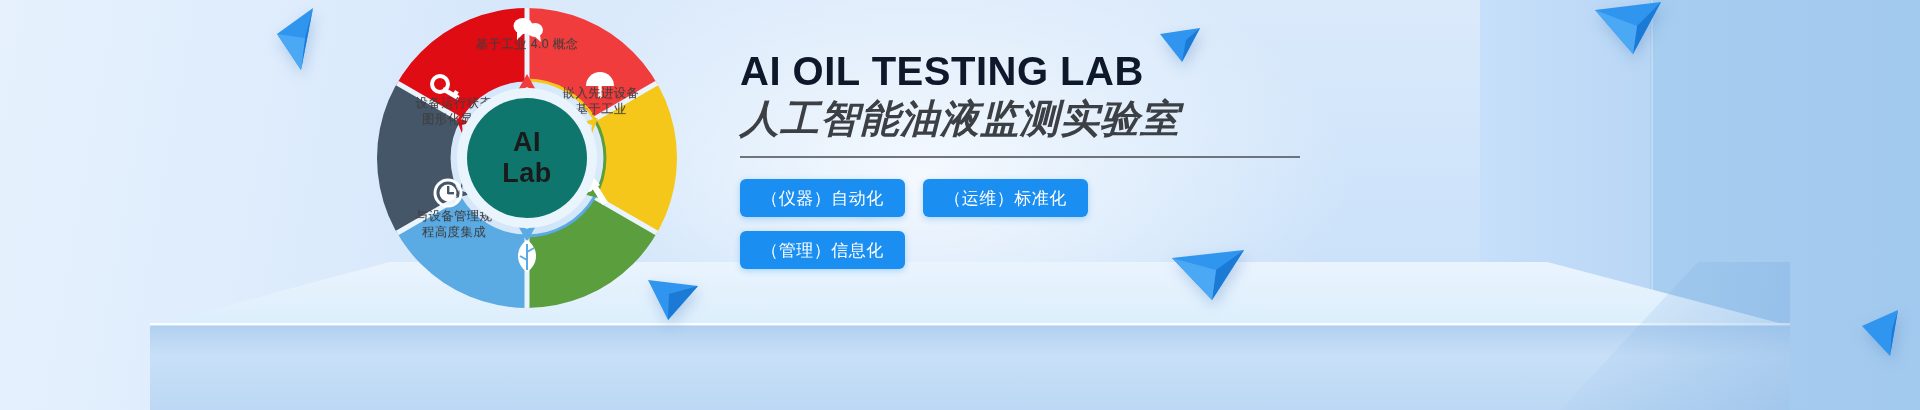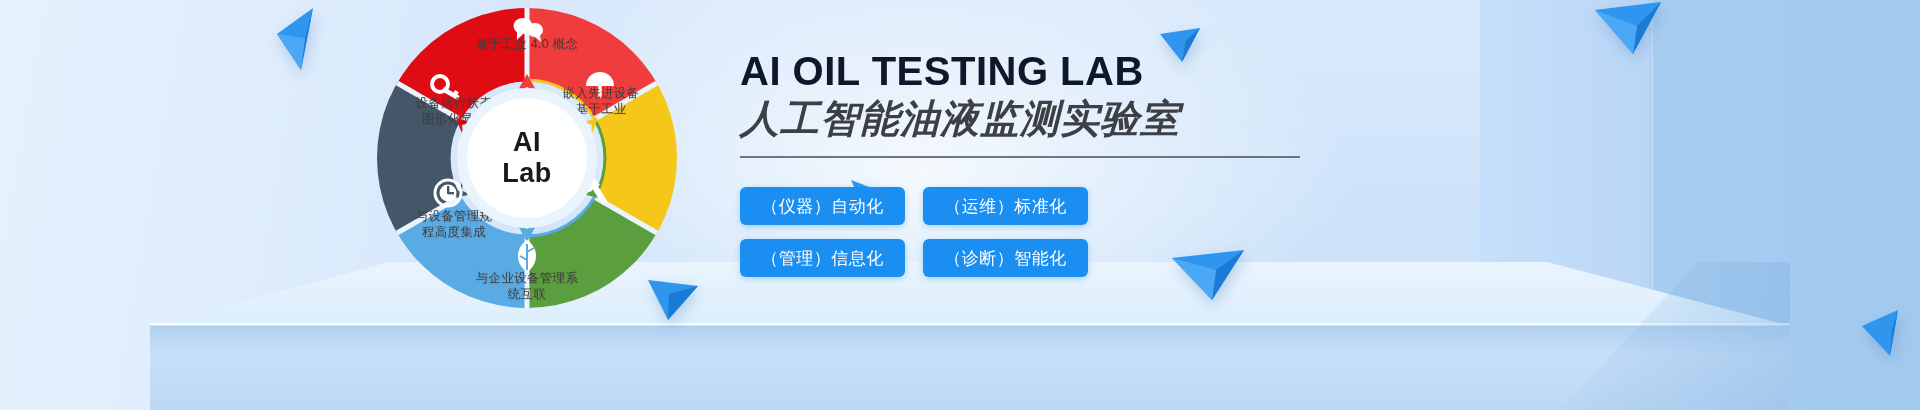--- a/index.html
+++ b/index.html
@@ -52,32 +52,32 @@
   }
   .seg-label.red   {left:95px; top:28px;}
   .seg-label.dred  {left:25px; top:87px;  width:104px;}
   .seg-label.slate {left:25px; top:200px; width:104px;}
   .seg-label.blue  {left:95px; top:262px;}
   .seg-label.green {left:172px;top:198px; width:104px;}
   .seg-label.yellow{left:172px;top:77px;  width:104px;}
 
   .seg-icon{position:absolute;color:#fff;}
   .hub{position:absolute;left:90px;top:90px;width:120px;height:120px;border-radius:50%;
-       background:#ffffff;box-shadow:0 0 0 10px #eaf4fd, 0 2px 10px rgba(90,140,200,.22);
+       background:#0f766e;box-shadow:0 0 0 10px #eaf4fd, 0 2px 10px rgba(90,140,200,.22);
        display:flex;flex-direction:column;align-items:center;justify-content:center;}
   .hub-line{color:#1a1a1a;font-weight:bold;font-size:27px;line-height:31px;letter-spacing:.5px;}
 
   
   .content{position:absolute;left:740px;top:48px;width:760px;}
   .title-en{color:#0f172a;font-weight:bold;font-size:40px;line-height:46px;
             letter-spacing:.5px;white-space:nowrap;}
   .title-cn{color:#3c3f44;font-weight:bold;font-size:39px;line-height:50px;
             letter-spacing:1px;white-space:nowrap;font-style:italic;}
   .divider{width:560px;height:2px;background:#5a5f66;opacity:.85;margin-top:12px;}
-  .tag-grid{margin-top:29px;display:grid;grid-template-columns:165px 165px;
+  .tag-grid{margin-top:21px;display:grid;grid-template-columns:165px 165px;
             grid-gap:14px 18px;width:360px;}
   .tag{height:38px;border-radius:6px;background:#1b8ef2;color:#fff;
        display:flex;align-items:center;justify-content:center;
        font-size:17px;letter-spacing:.5px;
        box-shadow:0 2px 6px rgba(27,142,242,.30);}
 </style>
 </head>
 <body>
 
 <div class="stage">
@@ -240,24 +240,20 @@
       </svg>
     </div>
 
     <div class="seg-label red">
       <div>基于工业 4.0 概念</div>
     </div>
     <div class="seg-label yellow">
       <div>嵌入先进设备</div>
       <div>基于工业</div>
     </div>
-    <div class="seg-label blue">
-      <div>与企业设备管理系</div>
-      <div>统互联</div>
-    </div>
     <div class="seg-label slate">
       <div>与设备管理规</div>
       <div>程高度集成</div>
     </div>
     <div class="seg-label dred">
       <div>设备运行状态</div>
       <div>图形化显示</div>
     </div>
 
     <div class="hub">
@@ -267,17 +263,16 @@
   </div>
 
   <div class="content">
     <div class="title-en">AI OIL TESTING LAB</div>
     <div class="title-cn">人工智能油液监测实验室</div>
     <div class="divider"></div>
     <div class="tag-grid">
       <div class="tag">（仪器）自动化</div>
       <div class="tag">（运维）标准化</div>
       <div class="tag">（管理）信息化</div>
-      <div class="tag">（诊断）智能化</div>
     </div>
   </div>
 
 </div>
 
 </body></html>

